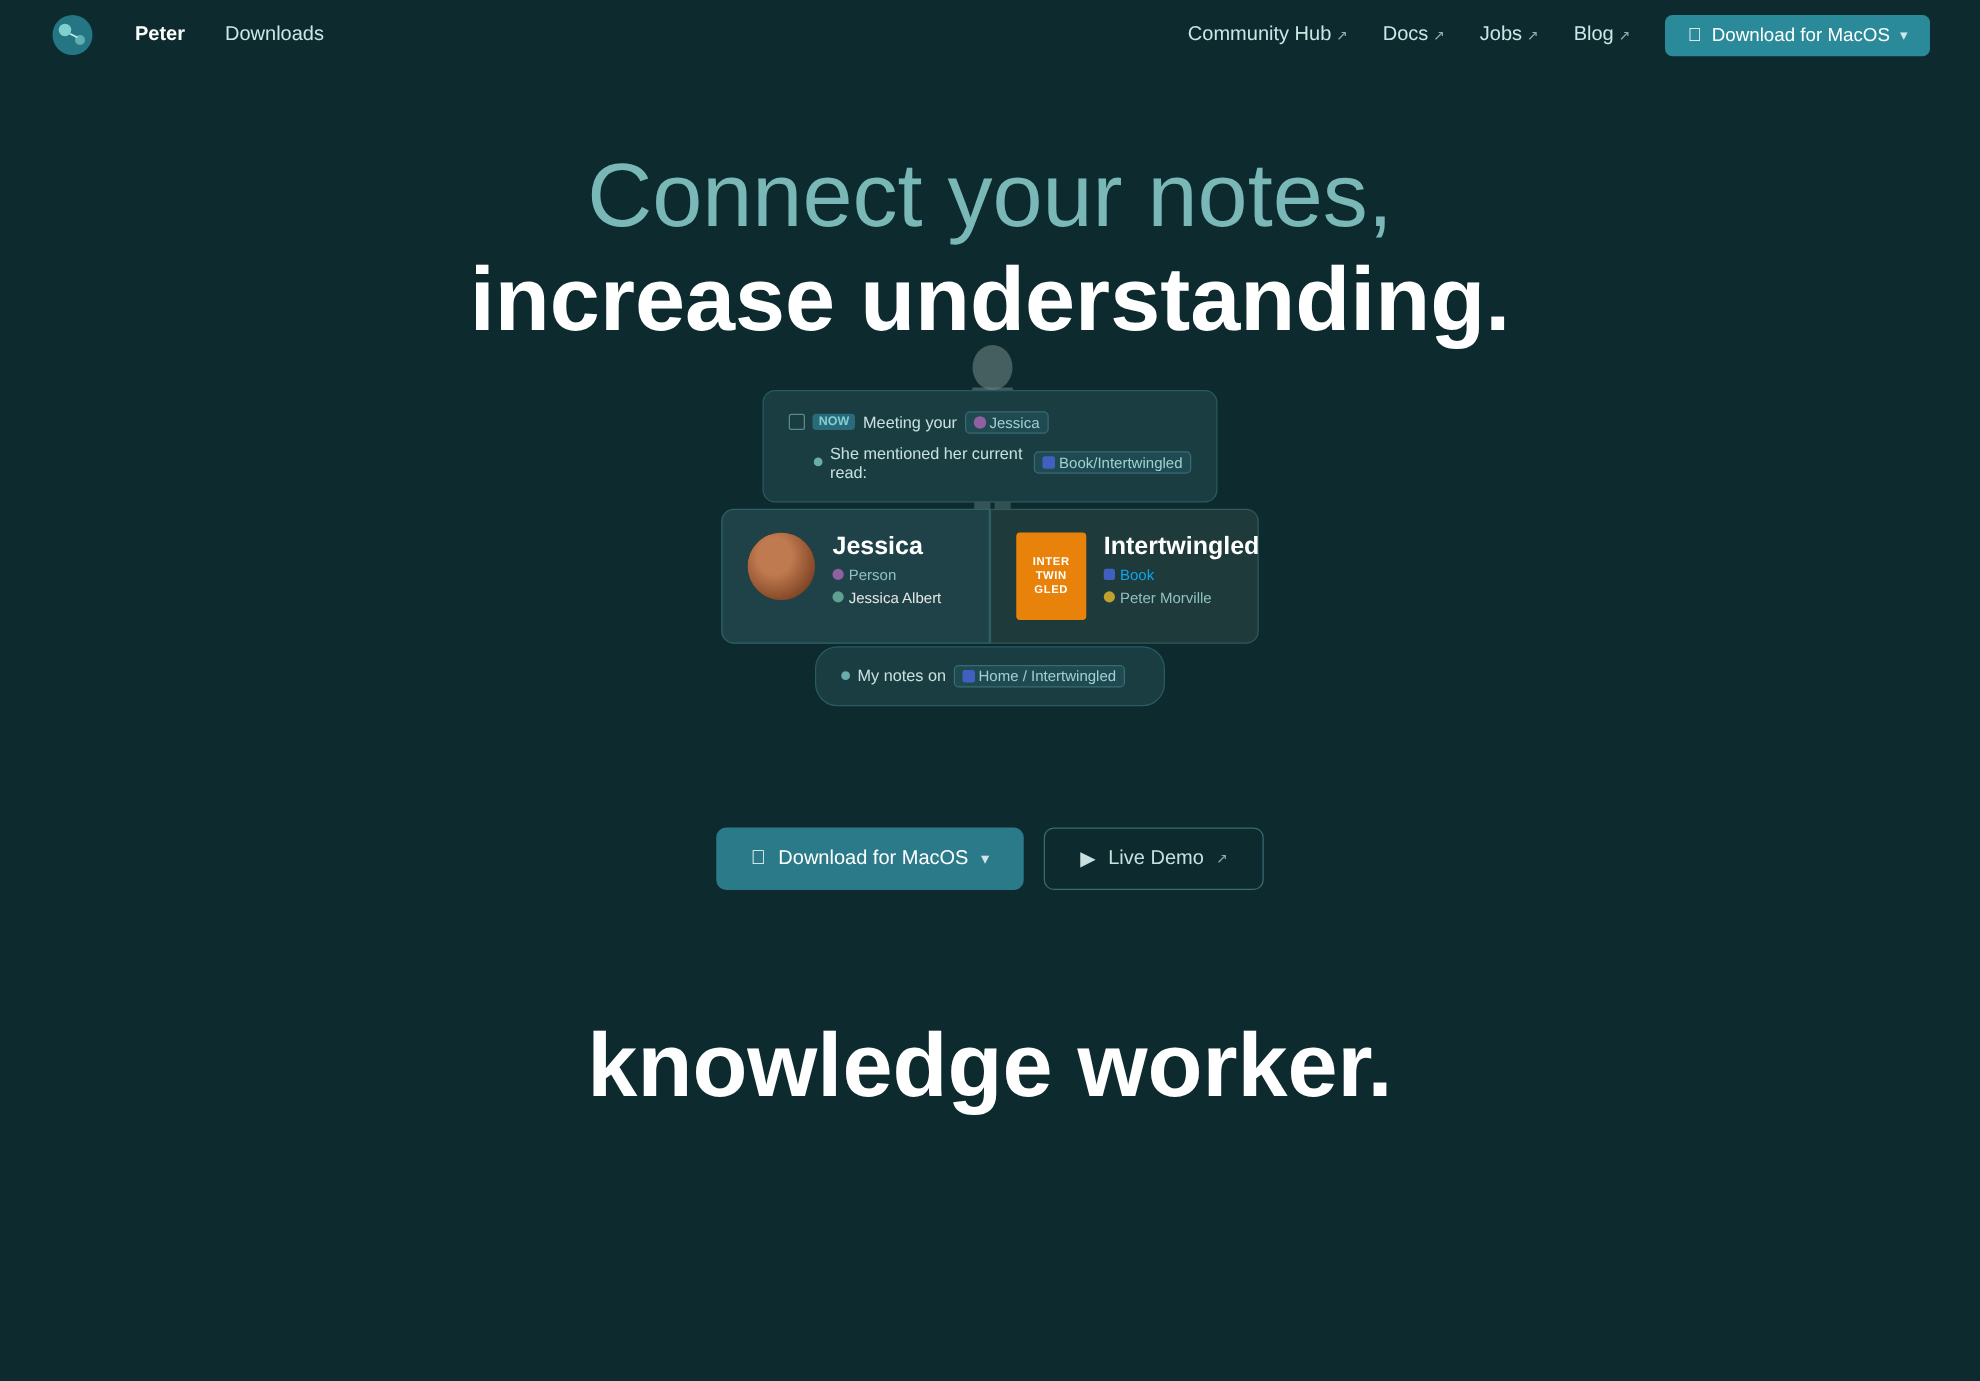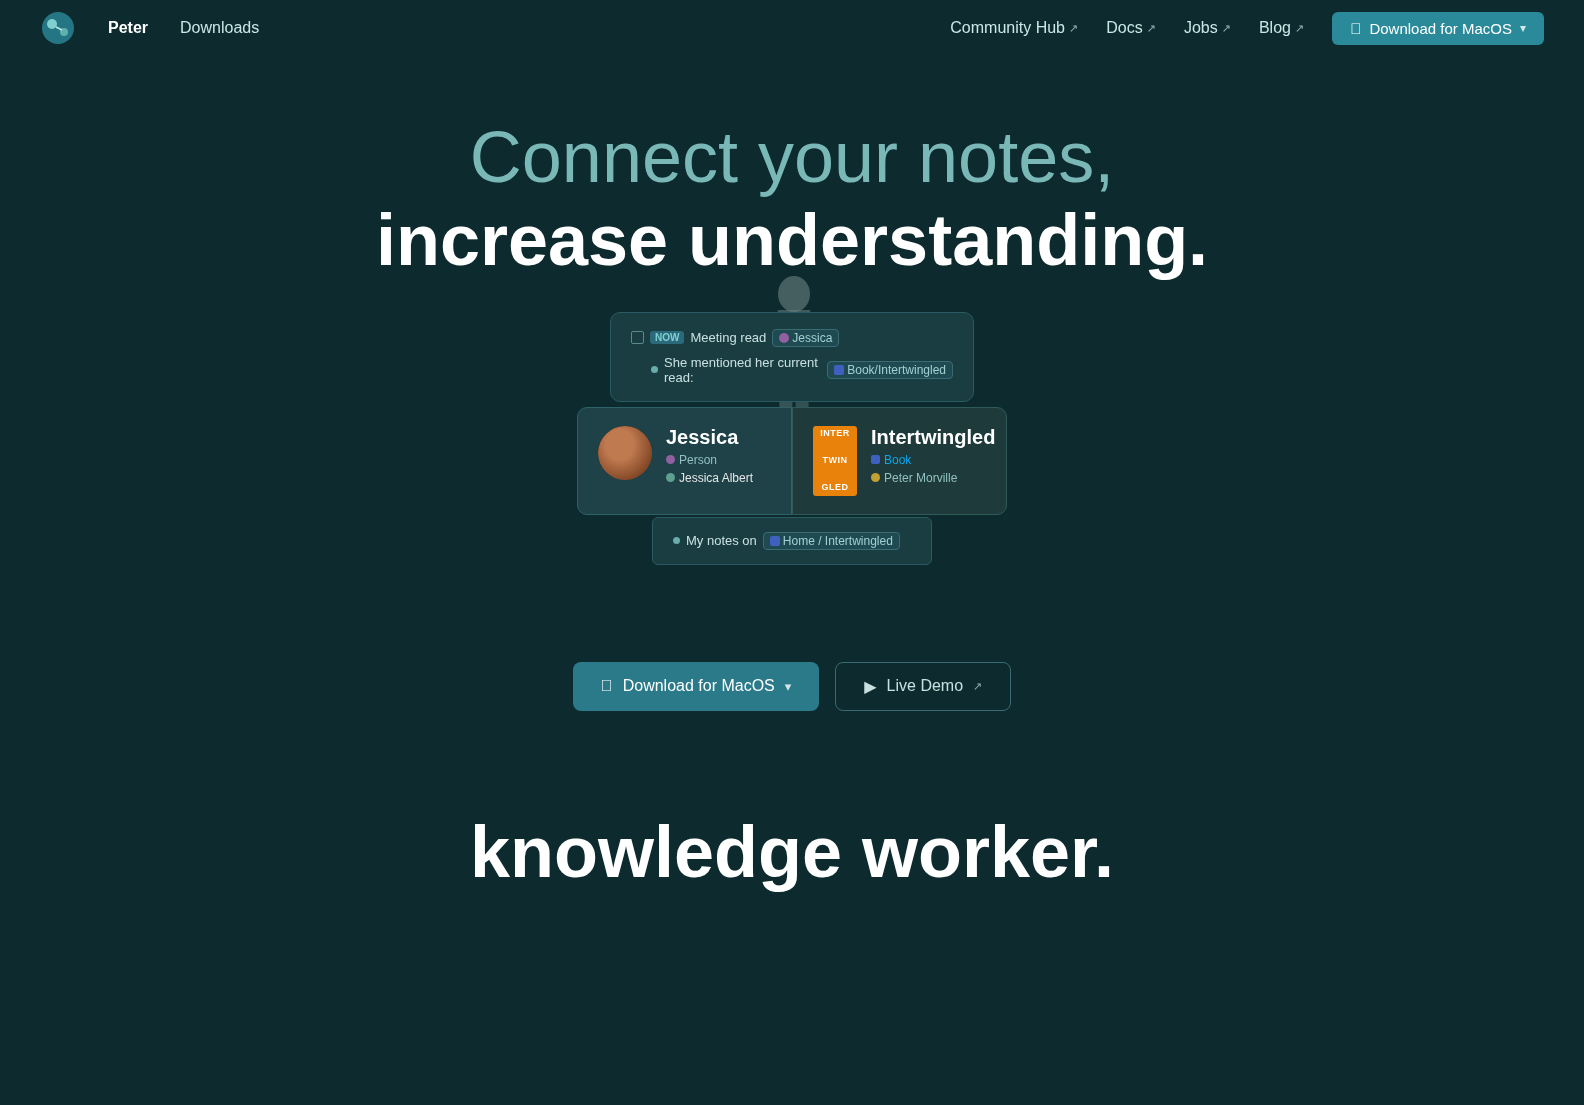--- a/index.html
+++ b/index.html
@@ -283,36 +283,35 @@
       display: flex;
       flex-direction: column;
       gap: 6px;
     }
     .book-card-inner {
       display: flex;
       align-items: flex-start;
       gap: 14px;
     }
     .book-cover {
-      width: 44px;
+      width: 56px;
       height: 70px;
       background-color: #e8820a;
       border-radius: 3px;
       display: flex;
       flex-direction: column;
       align-items: center;
       justify-content: center;
       font-size: 9px;
       font-weight: 800;
       color: #ffffff;
       text-align: center;
       line-height: 1.2;
       letter-spacing: 0.5px;
       flex-shrink: 0;
-      gap: 16px;
     }
     .book-info {
       display: flex;
       flex-direction: column;
       gap: 4px;
     }
     .book-title {
       font-size: 20px;
       font-weight: 600;
       color: #ffffff;
@@ -345,21 +344,21 @@
     }
 
     
     .bottom-note-card {
       position: absolute;
       top: 215px;
       left: 50%;
       transform: translateX(-50%);
       background-color: #1a3d42;
       border: 1px solid #2a5a62;
-      border-radius: 6px;
+      border-radius: 18px;
       padding: 14px 20px;
       width: 280px;
       z-index: 3;
       font-size: 13px;
     }
 
     
     .cta-section {
       display: flex;
       justify-content: center;
@@ -481,21 +480,21 @@
       <path d="M78 48 Q94 58 92 72 Q88 78 82 76 Q76 68 76 58 Z" fill="#b8cccc" opacity="0.5"></path>
 
       <path d="M50 103 Q46 130 48 150 Q54 152 60 150 Q60 130 62 103 Z" fill="#b8cccc" opacity="0.5"></path>
       <path d="M74 103 Q78 130 76 150 Q70 152 64 150 Q64 130 62 103 Z" fill="#b8cccc" opacity="0.45"></path>
     </svg>
 
     <div class="note-card" style="top:10px;">
       <div class="note-row">
         <span class="note-checkbox"></span>
         <span class="now-badge">NOW</span>
-        <span>Meeting read</span>
+        <span>Meeting your</span>
         <span class="inline-tag">
           <span class="tag-icon-person"></span>
           <span>Jessica</span>
         </span>
       </div>
       <div class="note-row" style="padding-left:20px;">
         <span class="note-bullet"></span>
         <span>She mentioned her current read:</span>
         <span class="inline-tag">
           <span class="tag-icon-book"></span>

